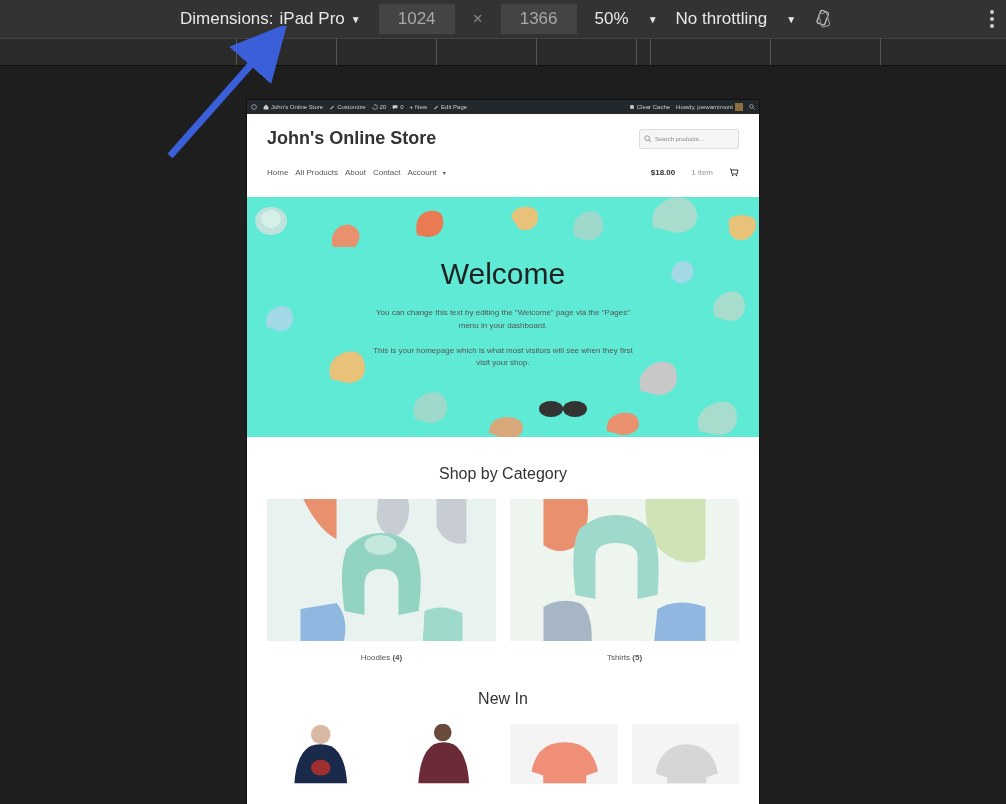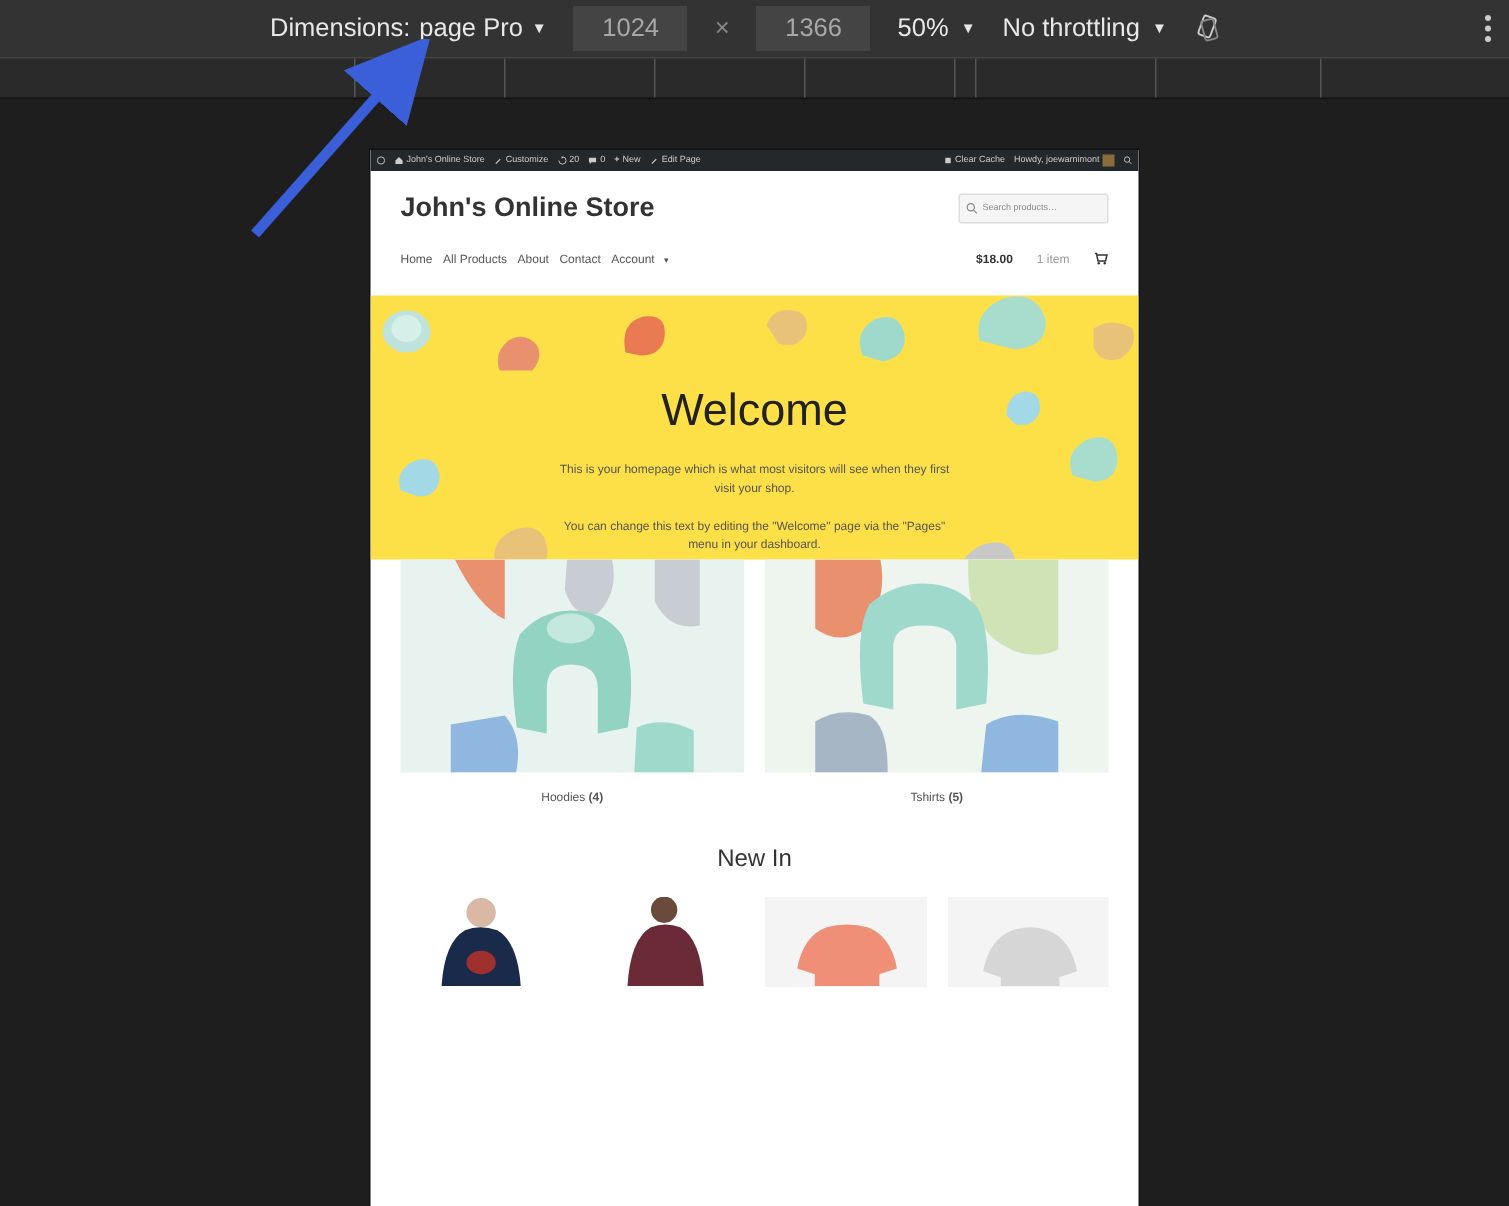--- a/index.html
+++ b/index.html
@@ -28,21 +28,21 @@
     background: #444;
     color: #a8a8a8;
     border: none;
     width: 76px;
     height: 30px;
     font-size: 17px;
     text-align: center;
     border-radius: 0;
   }
   .dim-x { color: #888; }
-  .zoom, .throttle { display:flex; align-items:center; gap:8px; }
+  .zoom, .throttle { display:flex; align-items:center; gap:19px; }
   .spacer { flex: 1; }
   .rotate-icon { width: 20px; height: 20px; }
   .more-icon { font-size: 18px; letter-spacing: 0; line-height: 6px; display:flex; flex-direction:column; gap:3px; align-items:center;}
   .more-icon span { width:4px;height:4px;background:#ccc;border-radius:50%; display:block;}
   
   .ruler {
     height: 28px;
     background: #2a2a2a;
     border-top: 1px solid #444;
     border-bottom: 1px solid #111;
@@ -110,23 +110,23 @@
     border-bottom: 0px solid #eee; padding-bottom:10px;
   }
   .nav-row .menu { display:flex; gap:7px; }
   .nav-row .menu a { color:#555; text-decoration:none; }
   .nav-row .cart { margin-left:auto; display:flex; gap:16px; align-items:center; }
   .nav-row .cart-amt { color:#333; font-weight:600; }
   .nav-row .cart-cnt { color:#999; }
   
   .hero {
     margin: 10px -20px 0 -20px;
-    height: 176px;
+    height: 240px;
     position:relative;
-    background:#fde047;
+    background:#5eead4;
     overflow:hidden;
   }
   .hero-text {
     position:absolute; left:0; right:0; top:60px;
     text-align:center; color:#333;
   }
   .hero-text h1 { font-size:30px; font-weight:400; margin-bottom:16px; color:#222;}
   .hero-text p { font-size:8px; color:#555; line-height:1.6; max-width:260px; margin:0 auto 12px auto;}
   
   .section-title { text-align:center; font-size:16px; font-weight:400; color:#333; margin:28px 0 16px 0;}
@@ -140,21 +140,21 @@
   .newin-tile { flex:1; height:60px; background:#f3f3f3; position:relative; overflow:hidden;}
   
   .blob { position:absolute; }
 </style>
 </head>
 <body>
 
 <div class="devtools-bar">
   <div class="dim-label">
     <span>Dimensions:</span>
-    <span>page Pro</span>
+    <span>iPad Pro</span>
     <span class="tri">▼</span>
   </div>
   <input class="dim-input" value="1024" style="">
   <span class="dim-x">×</span>
   <input class="dim-input" value="1366" style="">
   <div class="zoom">
     <span>50%</span>
     <span class="tri">▼</span>
   </div>
   <div class="throttle">
@@ -347,25 +347,26 @@
           </svg>
         <svg class="blob" style="left:386px;top:160px" width="48" height="42">
             <path d="M8 34 Q2 16 22 6 Q44 0 44 22 Q42 38 24 38 Z" fill="#c8c8c8"></path>
           </svg>
         <svg class="blob" style="left:444px;top:200px" width="50" height="42">
             <path d="M8 34 Q2 14 24 6 Q46 0 46 22 Q44 38 26 38 Z" fill="#a8ddce"></path>
           </svg>
 
         <div class="hero-text">
           <h1>Welcome</h1>
+          <p>You can change this text by editing the "Welcome" page via the "Pages" menu in your dashboard.</p>
           <p>This is your homepage which is what most visitors will see when they first visit your shop.</p>
-          <p>You can change this text by editing the "Welcome" page via the "Pages" menu in your dashboard.</p>
-        </div>
-      </div>
-
+        </div>
+      </div>
+
+      <h2 class="section-title">Shop by Category</h2>
       <div class="cat-grid">
         <div class="cat-tile">
           <div class="cat-img" style="background:#e8f3f0">
             <svg width="100%" height="100%" viewBox="0 0 150 142">
               <path d="M-6 -6 Q10 30 30 40 L30 -6 Z" fill="#e9906e"></path>
               <path d="M72 -6 L100 -6 Q108 20 92 36 Q76 40 70 20 Z" fill="#c8cdd4"></path>
               <path d="M130 -6 L160 -6 L160 44 Q140 48 130 28 Z" fill="#c8cdd4"></path>
               <path d="M40 50 Q54 34 74 34 Q96 34 108 50 Q118 70 112 112 L92 116 L92 86 Q92 70 74 70 Q58 70 58 86 L58 116 L38 112 Q32 70 40 50 Z" fill="#92d3c1"></path>
               <ellipse cx="74" cy="46" rx="16" ry="10" fill="#c4e8dd"></ellipse>
               <path d="M-6 110 L30 104 Q44 120 36 148 L-6 148 Z" fill="#8fb7e0"></path>

